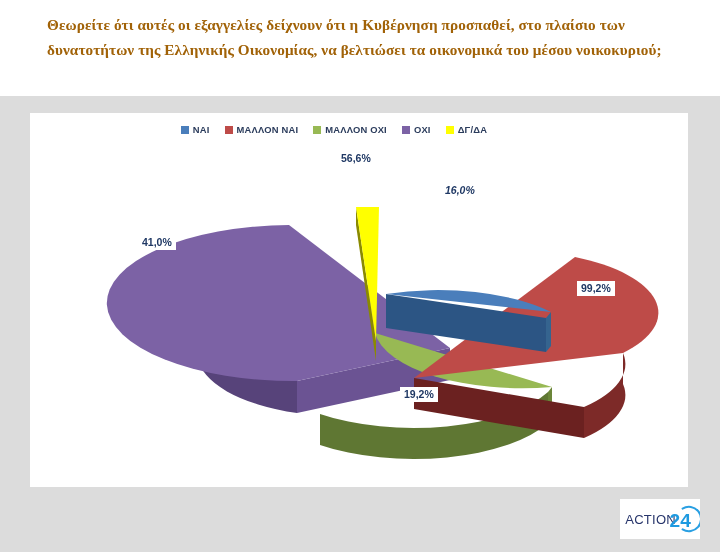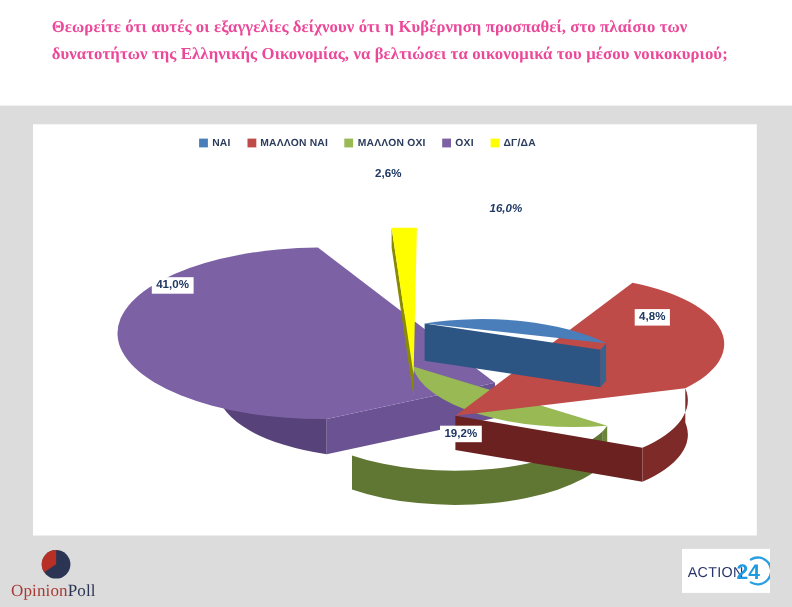--- a/index.html
+++ b/index.html
@@ -25,21 +25,21 @@
   }
   #question-title {
     position: absolute;
     left: 47px;
     top: 12px;
     width: 640px;
     font-family: "Liberation Serif", serif;
     font-weight: bold;
     font-size: 15.2px;
     line-height: 25px;
-    color: #ec4899;
+    color: #a16207;
     letter-spacing: 0.1px;
     text-align: left;
   }
 
   
   #chart-panel {
     position: absolute;
     left: 30px;
     top: 113px;
     width: 658px;
@@ -104,21 +104,21 @@
     line-height: 11px;
     white-space: nowrap;
   }
   .data-label.no-box {
     background: transparent;
     padding: 0;
   }
   #label-yes      { left: 411px; top: 70px; font-style: italic; }
   #label-likelyyes{ left: 547px; top: 168px; }
   #label-likelyno { left: 370px; top: 274px; }
-  #label-no       { left: 108px; top: 139px; }
+  #label-no       { left: 108px; top: 122px; }
   #label-dk       { left: 311px; top: 40px; }
 
   
   #footer {
     position: absolute;
     left: 0;
     top: 487px;
     width: 720px;
     height: 65px;
     background: #dcdcdc;
@@ -263,38 +263,29 @@
                  L 346 200 Z" fill="#8a8a00"></path>
         <path d="M 326 66
                  L 349 66
                  L 346 200 Z" fill="#ffff00"></path>
       </g>
 
     </svg>
   </div>
 
   <div class="data-label" id="label-yes">16,0%</div>
-  <div class="data-label" id="label-likelyyes">4,8%</div>
+  <div class="data-label" id="label-likelyyes">99,2%</div>
   <div class="data-label" id="label-likelyno">19,2%</div>
   <div class="data-label" id="label-no">41,0%</div>
-  <div class="data-label no-box" id="label-dk">2,6%</div>
+  <div class="data-label no-box" id="label-dk">56,6%</div>
 
 </div>
 
 <div id="footer">
 
-  <div id="opinionpoll-logo">
-    <svg id="opinionpoll-mark" viewBox="0 0 30 30">
-      <circle cx="15" cy="15" r="13" fill="#2b3553"></circle>
-      <path d="M 15 15 L 15 2 A 13 13 0 0 0 4.2 22.3 Z" fill="#b72f25"></path>
-    </svg>
-    <div id="opinionpoll-text">
-      <span class="op-opinion">Opinion</span><span class="op-poll">Poll</span>
-    </div>
-  </div>
 
   <div id="action24-logo">
     <svg id="action24-svg" viewBox="0 0 92 40">
       <text x="6" y="26" font-family="Liberation Sans, sans-serif" font-size="15" font-weight="normal" fill="#27356b" letter-spacing="0.3">ACTION</text>
       <text x="57" y="29" font-family="Liberation Sans, sans-serif" font-size="22" font-weight="bold" fill="#1e9ae0">24</text>
       <path d="M 60 8 A 14 14 0 1 1 60 32" fill="none" stroke="#1e9ae0" stroke-width="2.4" stroke-linecap="round" transform="translate(12,0)" opacity="0.95"></path>
     </svg>
   </div>
 
 </div>

